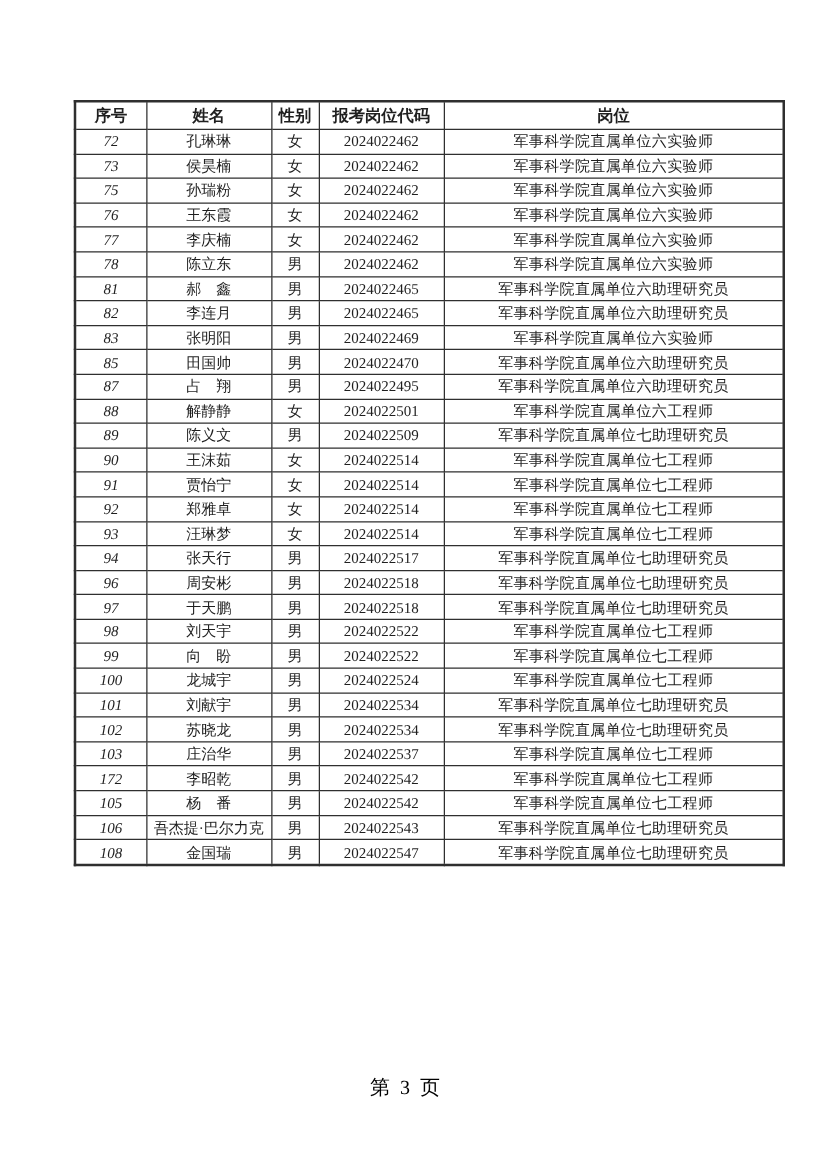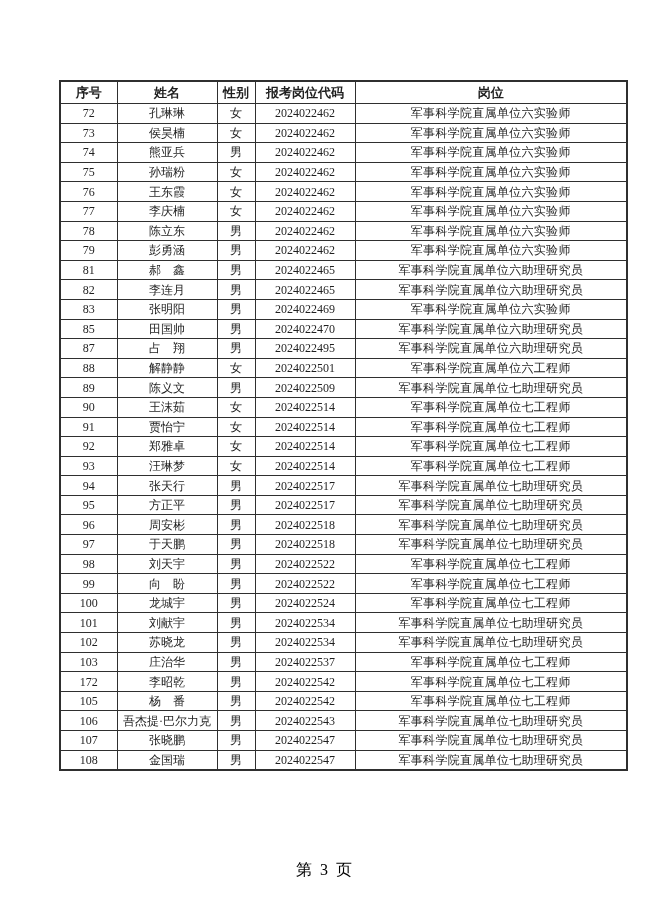--- a/index.html
+++ b/index.html
@@ -43,21 +43,21 @@
     height: 18.6px;
     font-size: 12px;
     font-weight: normal;
     text-align: center;
     vertical-align: middle;
     padding: 0;
     line-height: 1;
     white-space: nowrap;
     overflow: hidden;
   }
-  .col-no       { width: 57px; }
+  .col-no       { width: 57px; font-style: italic; }
   .col-name     { width: 100px; }
   .col-gender   { width: 38px; }
   .col-code     { width: 100px; }
   .col-position { width: 272px; letter-spacing: 0.3px; }
   .footer {
     position: absolute;
     left: 0;
     top: 860px;
     width: 100%;
     text-align: center;
@@ -97,27 +97,20 @@
           <td class="col-position">军事科学院直属单位六实验师</td>
         </tr>
         <tr>
           <td class="col-no">73</td>
           <td class="col-name">侯昊楠</td>
           <td class="col-gender">女</td>
           <td class="col-code">2024022462</td>
           <td class="col-position">军事科学院直属单位六实验师</td>
         </tr>
         <tr>
-          <td class="col-no">74</td>
-          <td class="col-name">熊亚兵</td>
-          <td class="col-gender">男</td>
-          <td class="col-code">2024022462</td>
-          <td class="col-position">军事科学院直属单位六实验师</td>
-        </tr>
-        <tr>
           <td class="col-no">75</td>
           <td class="col-name">孙瑞粉</td>
           <td class="col-gender">女</td>
           <td class="col-code">2024022462</td>
           <td class="col-position">军事科学院直属单位六实验师</td>
         </tr>
         <tr>
           <td class="col-no">76</td>
           <td class="col-name">王东霞</td>
           <td class="col-gender">女</td>
@@ -132,27 +125,20 @@
           <td class="col-position">军事科学院直属单位六实验师</td>
         </tr>
         <tr>
           <td class="col-no">78</td>
           <td class="col-name">陈立东</td>
           <td class="col-gender">男</td>
           <td class="col-code">2024022462</td>
           <td class="col-position">军事科学院直属单位六实验师</td>
         </tr>
         <tr>
-          <td class="col-no">79</td>
-          <td class="col-name">彭勇涵</td>
-          <td class="col-gender">男</td>
-          <td class="col-code">2024022462</td>
-          <td class="col-position">军事科学院直属单位六实验师</td>
-        </tr>
-        <tr>
           <td class="col-no">81</td>
           <td class="col-name">郝　鑫</td>
           <td class="col-gender">男</td>
           <td class="col-code">2024022465</td>
           <td class="col-position">军事科学院直属单位六助理研究员</td>
         </tr>
         <tr>
           <td class="col-no">82</td>
           <td class="col-name">李连月</td>
           <td class="col-gender">男</td>
@@ -223,27 +209,20 @@
           <td class="col-position">军事科学院直属单位七工程师</td>
         </tr>
         <tr>
           <td class="col-no">94</td>
           <td class="col-name">张天行</td>
           <td class="col-gender">男</td>
           <td class="col-code">2024022517</td>
           <td class="col-position">军事科学院直属单位七助理研究员</td>
         </tr>
         <tr>
-          <td class="col-no">95</td>
-          <td class="col-name">方正平</td>
-          <td class="col-gender">男</td>
-          <td class="col-code">2024022517</td>
-          <td class="col-position">军事科学院直属单位七助理研究员</td>
-        </tr>
-        <tr>
           <td class="col-no">96</td>
           <td class="col-name">周安彬</td>
           <td class="col-gender">男</td>
           <td class="col-code">2024022518</td>
           <td class="col-position">军事科学院直属单位七助理研究员</td>
         </tr>
         <tr>
           <td class="col-no">97</td>
           <td class="col-name">于天鹏</td>
           <td class="col-gender">男</td>
@@ -307,27 +286,20 @@
           <td class="col-position">军事科学院直属单位七工程师</td>
         </tr>
         <tr>
           <td class="col-no">106</td>
           <td class="col-name">吾杰提·巴尔力克</td>
           <td class="col-gender">男</td>
           <td class="col-code">2024022543</td>
           <td class="col-position">军事科学院直属单位七助理研究员</td>
         </tr>
         <tr>
-          <td class="col-no">107</td>
-          <td class="col-name">张晓鹏</td>
-          <td class="col-gender">男</td>
-          <td class="col-code">2024022547</td>
-          <td class="col-position">军事科学院直属单位七助理研究员</td>
-        </tr>
-        <tr>
           <td class="col-no">108</td>
           <td class="col-name">金国瑞</td>
           <td class="col-gender">男</td>
           <td class="col-code">2024022547</td>
           <td class="col-position">军事科学院直属单位七助理研究员</td>
         </tr>
       </tbody>
   </table>
 
   <div class="footer">第 3 页</div>

